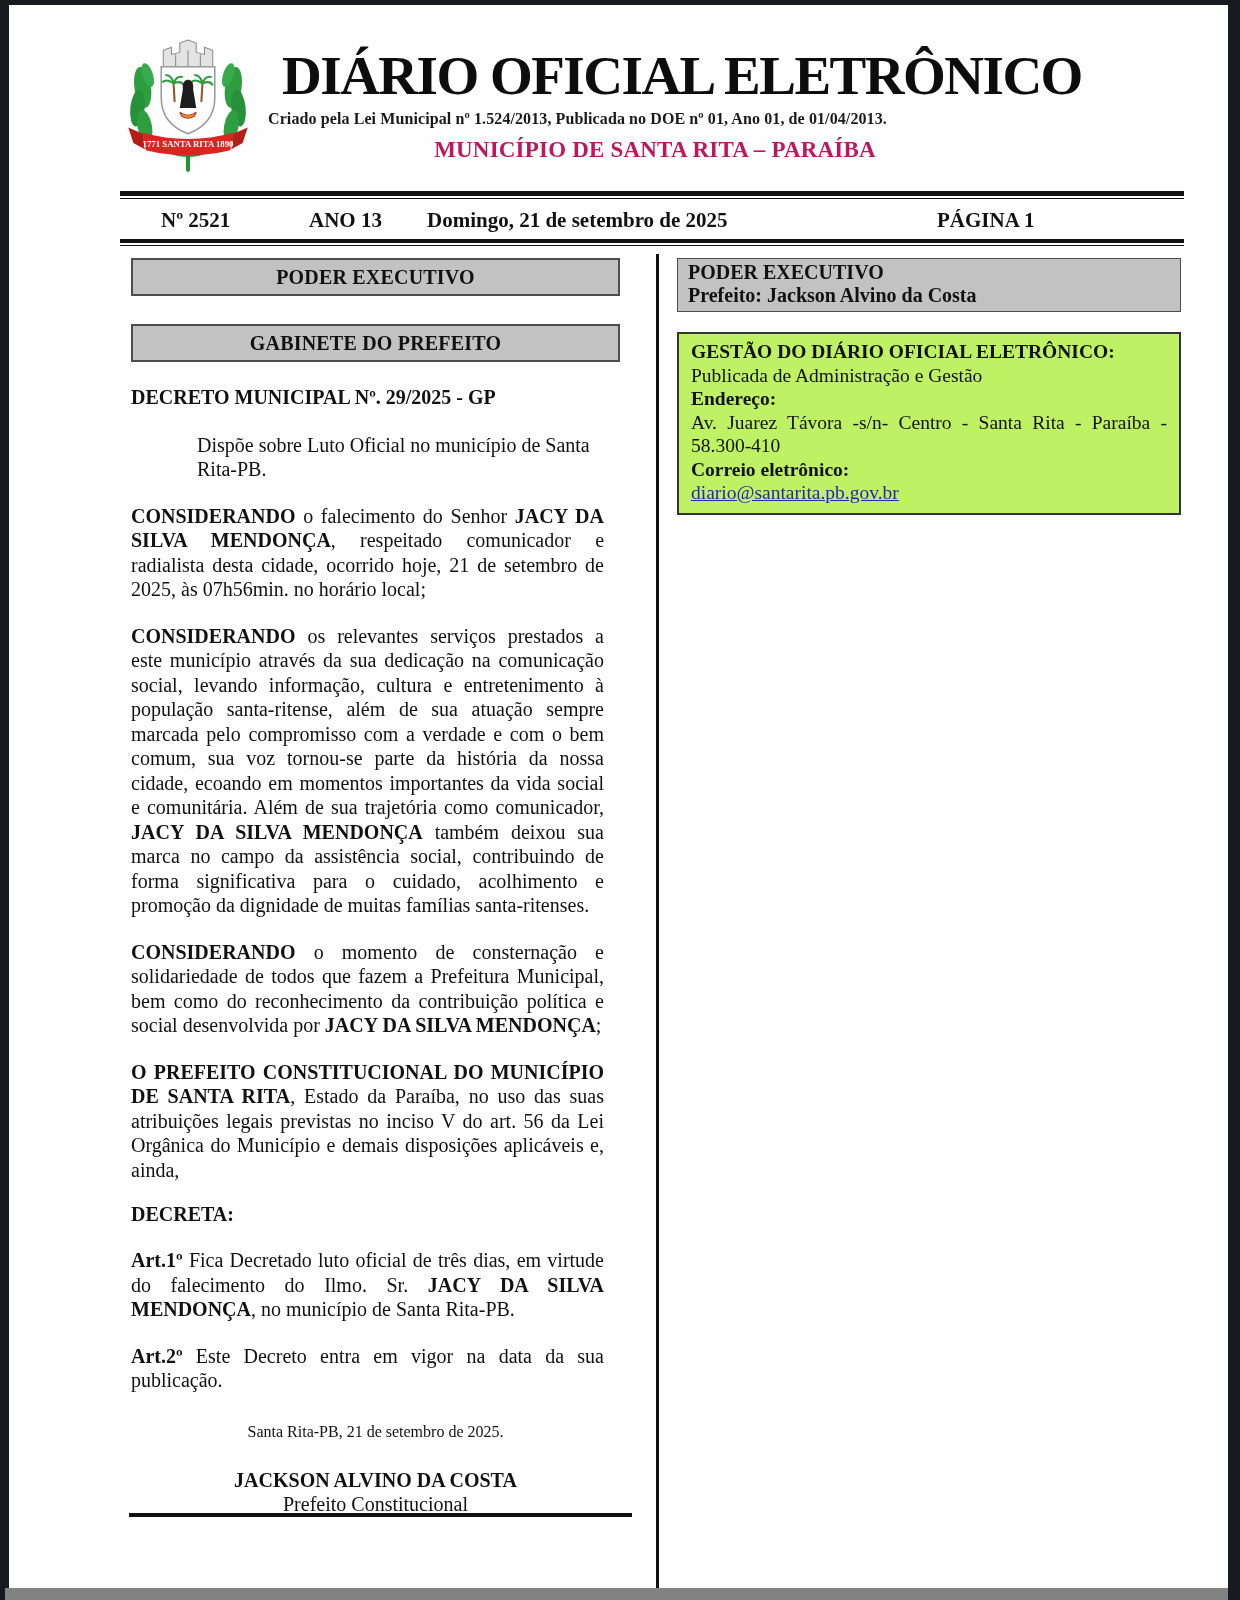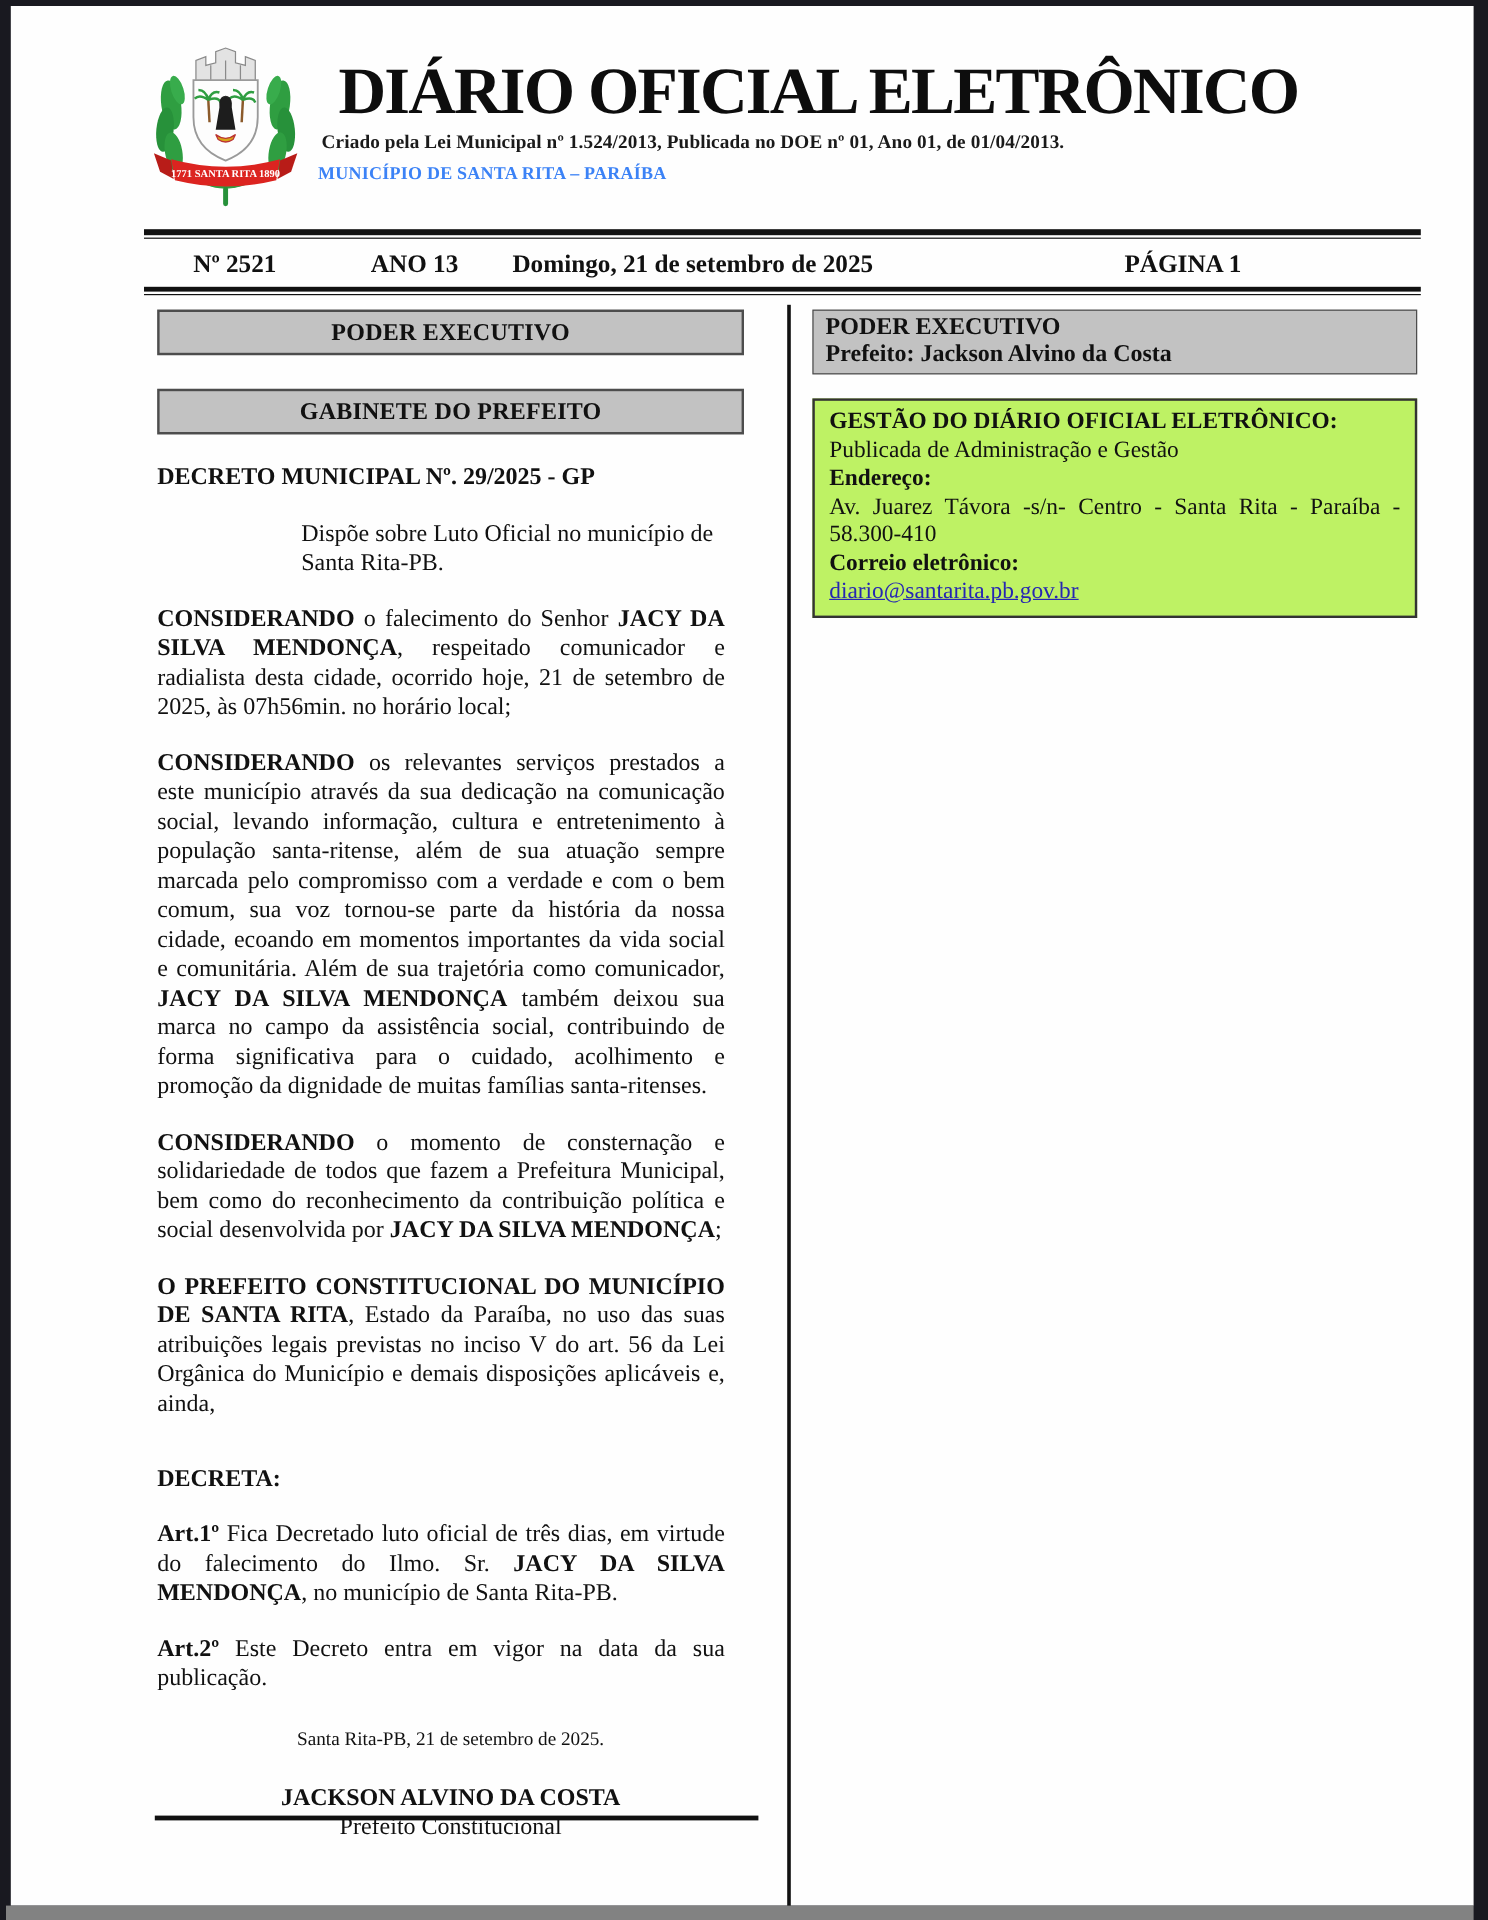--- a/index.html
+++ b/index.html
@@ -24,22 +24,22 @@
   #header-text{position:absolute;left:256px;top:42px;width:780px;}
   #masthead-title{
     font-size:55px;font-weight:bold;letter-spacing:-1.5px;
     white-space:nowrap;line-height:1.05;color:#0d0d0d;margin-left:17px;
   }
   #masthead-subtitle{
     margin-top:5px;margin-left:3px;
     font-size:16px;font-weight:bold;color:#1a1a1a;letter-spacing:0.1px;
   }
   #masthead-municipality{
-    margin-top:9px;
-    font-size:15px;font-weight:bold;color:#3b82f6;letter-spacing:0.2px;
+    margin-top:9px;text-align:center;
+    font-size:23px;font-weight:bold;color:#be185d;letter-spacing:0.2px;
   }
   
   #info-bar{position:absolute;left:111px;top:186px;width:1064px;}
   .rule-thick{height:4.5px;background:#111;}
   .rule-thin{height:1.5px;background:#111;margin-top:2px;}
   #info-row{position:relative;height:40px;}
   #info-row span{
     position:absolute;top:9px;font-size:21px;font-weight:bold;white-space:nowrap;text-align:right;
   }
   #info-number{left:41px;}
@@ -51,29 +51,29 @@
   #col-left{position:absolute;left:122px;top:253px;width:489px;}
   #col-right{position:absolute;left:668px;top:253px;width:504px;}
   .section-box{
     background:#c2c2c2;border:2px solid #4d4d4d;
     height:34px;line-height:34px;text-align:center;
     font-size:20px;font-weight:bold;letter-spacing:0.2px;
   }
   .section-box + .section-box{margin-top:28px;}
   .decree-title{margin-top:24px;font-size:20px;font-weight:bold;}
   .summary{
-    margin-top:24px;margin-left:120px;
+    margin-top:24px;margin-left:66px;
     font-size:20px;line-height:1.22;text-align:left;
   }
   .body-par{
     margin:22px 16px 0 0;font-size:20px;line-height:1.225;
     text-align:justify;text-justify:inter-word;
   }
   .body-par b{font-weight:bold;}
-  .decreta{margin-top:39px;font-size:20px;font-weight:bold;}
+  .decreta{margin-top:21px;font-size:20px;font-weight:bold;}
   .dateline{margin-top:30px;text-align:center;font-size:16px;}
   .sig-name{margin-top:28px;text-align:center;font-size:20px;font-weight:bold;}
   .sig-role{margin-top:1px;text-align:center;font-size:20px;}
   #final-rule{position:absolute;left:120px;top:1508px;width:503px;height:3.5px;background:#111;}
   
   #exec-box{
     background:#c2c2c2;border:1.5px solid #4d4d4d;
     padding:2px 10px 4px 10px;
   }
   #exec-box div{font-size:20px;font-weight:bold;line-height:23px;}

